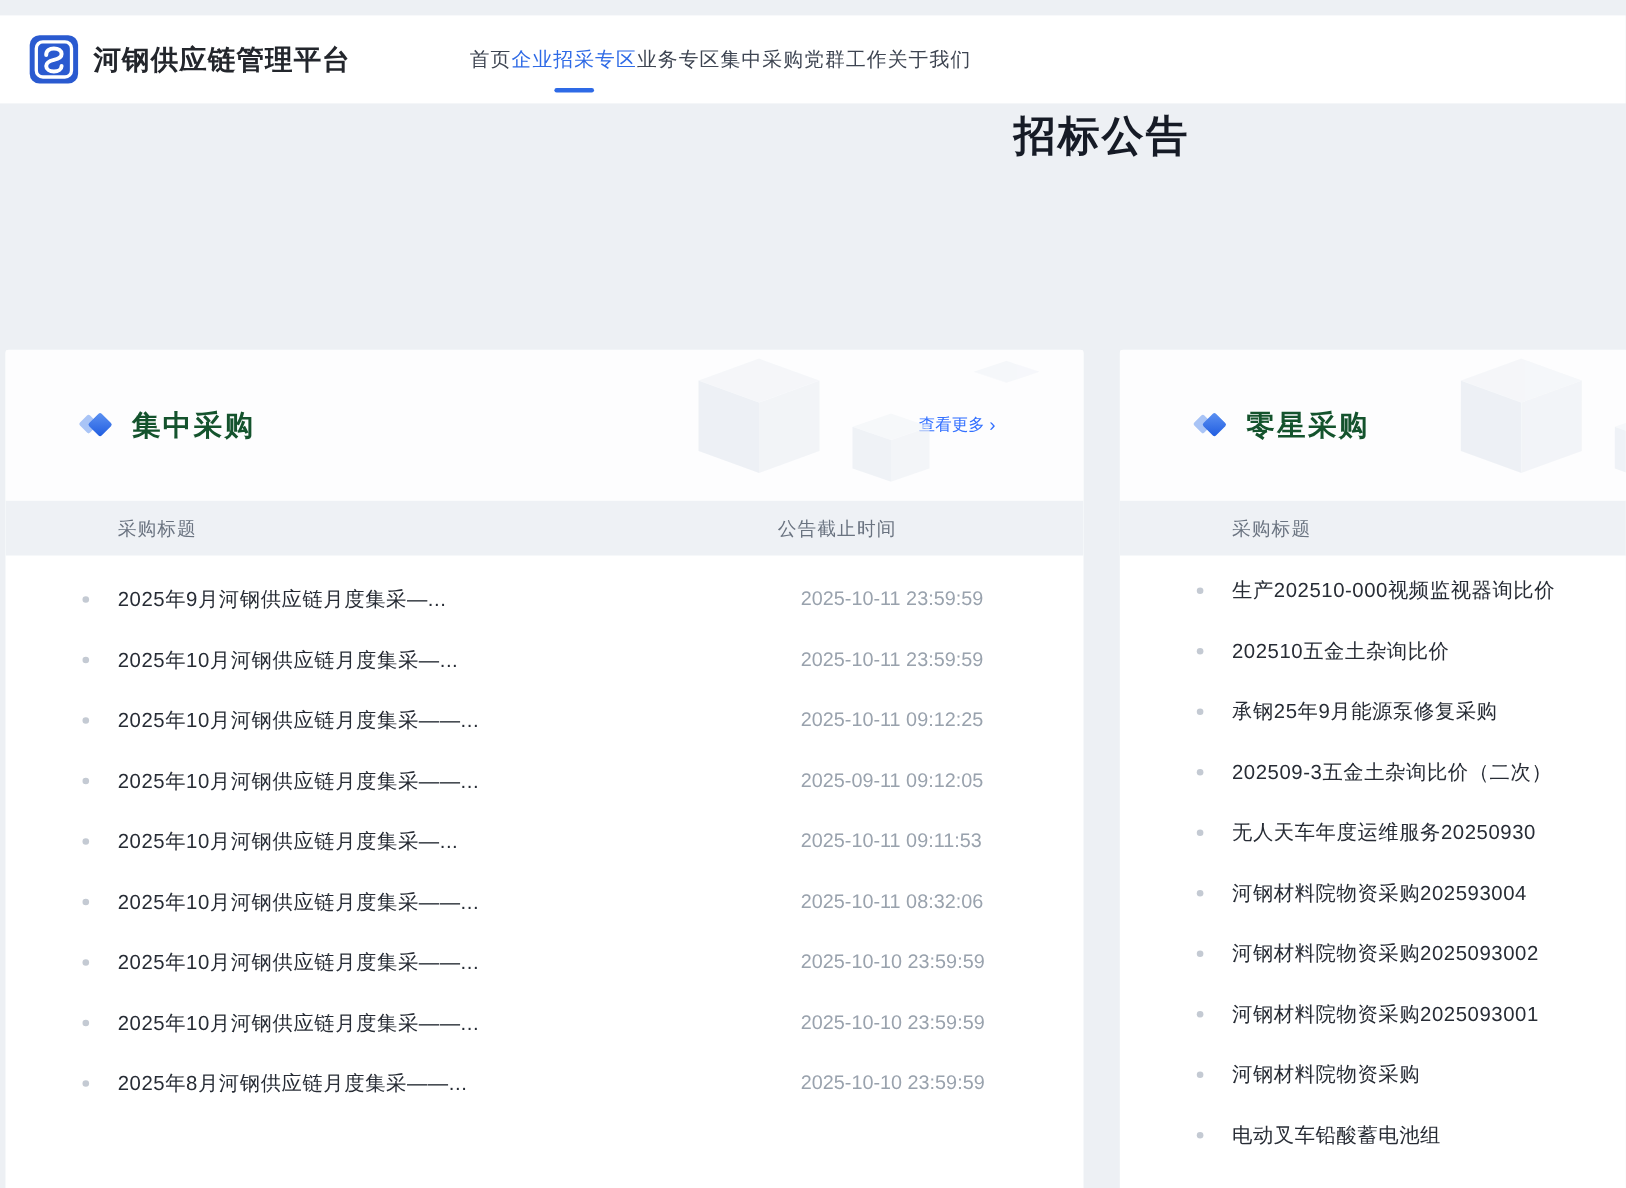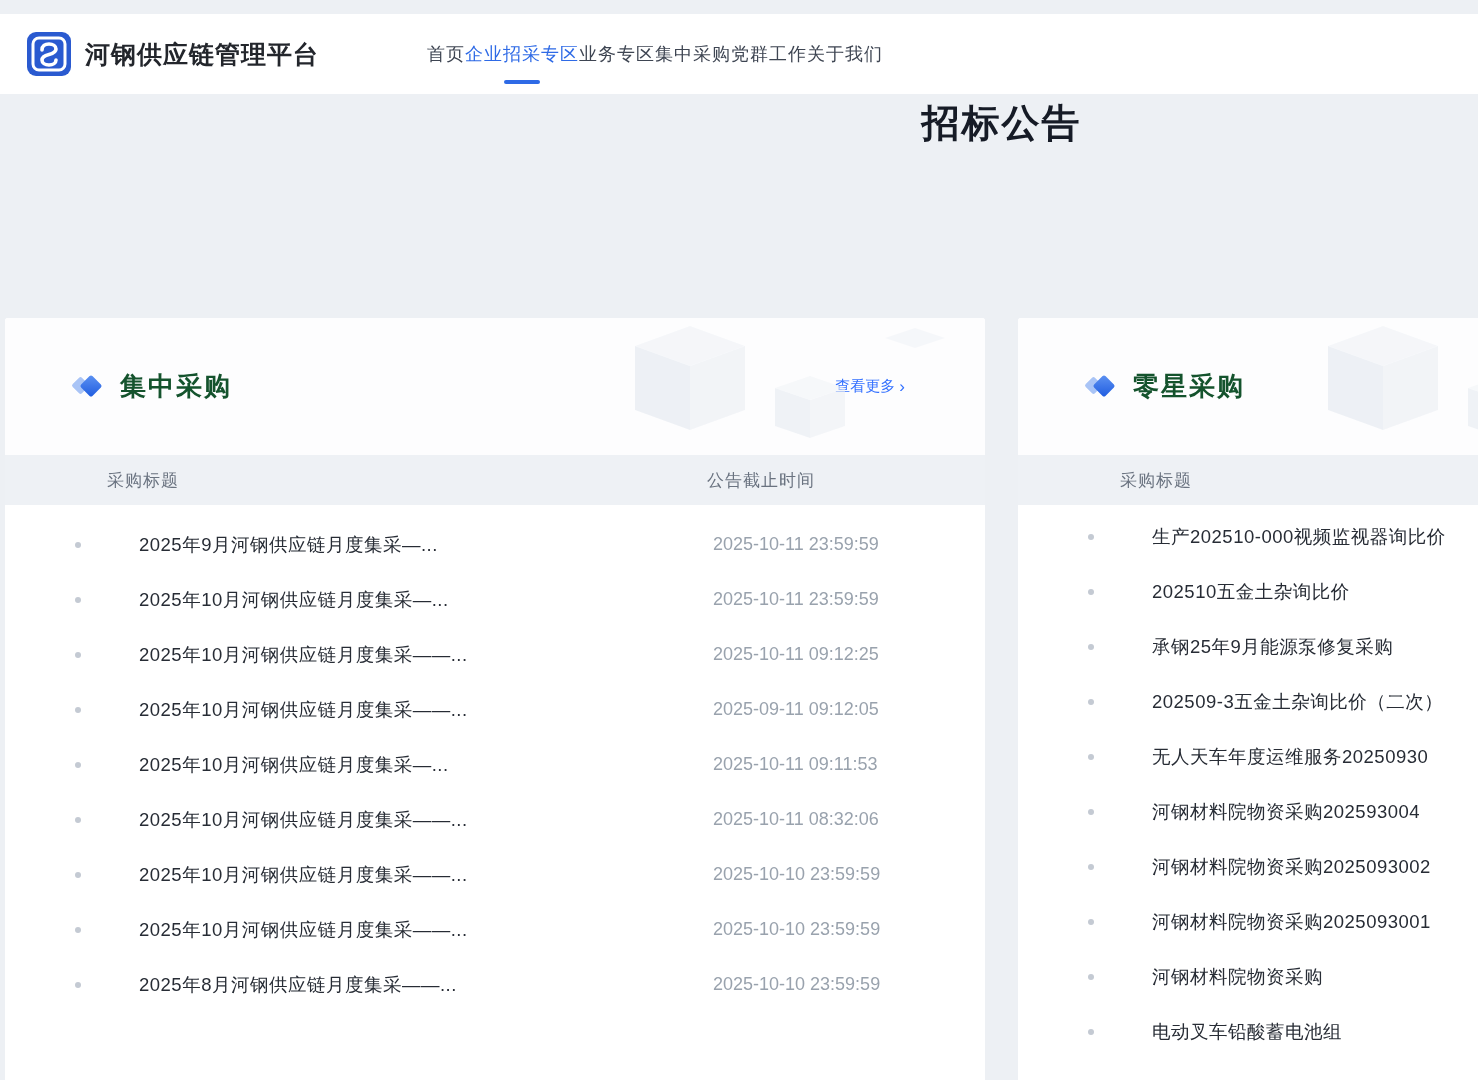--- a/index.html
+++ b/index.html
@@ -74,21 +74,21 @@
     height:50px; background:#eef1f5; display:flex; align-items:center;
     padding:0 78px 0 102px; font-size:17px; color:#6a7380; letter-spacing:1px;
   }
   .th-title { flex:1; }
   .th-date  { width:200px; }
 
   .rows { padding-top:12px; }
   .panel-right .rows { padding-top:4px; }
   .row {
     height:55px; display:flex; align-items:center;
-    padding:0 72px 0 70px; cursor:pointer;gap:32px;
+    padding:0 57px 0 70px; cursor:pointer;
   }
   .dot {
     width:6px; height:6px; border-radius:50%; background:#c4cad3;
     margin-right:26px; flex:0 0 auto;
   }
   .row-title {
     flex:1; font-size:18.5px; color:#272c35; letter-spacing:0.5px;
     white-space:nowrap; overflow:hidden; text-overflow:ellipsis;
   }
   .row-date { width:200px; font-size:18px; color:#99a2ad; white-space:nowrap; }

